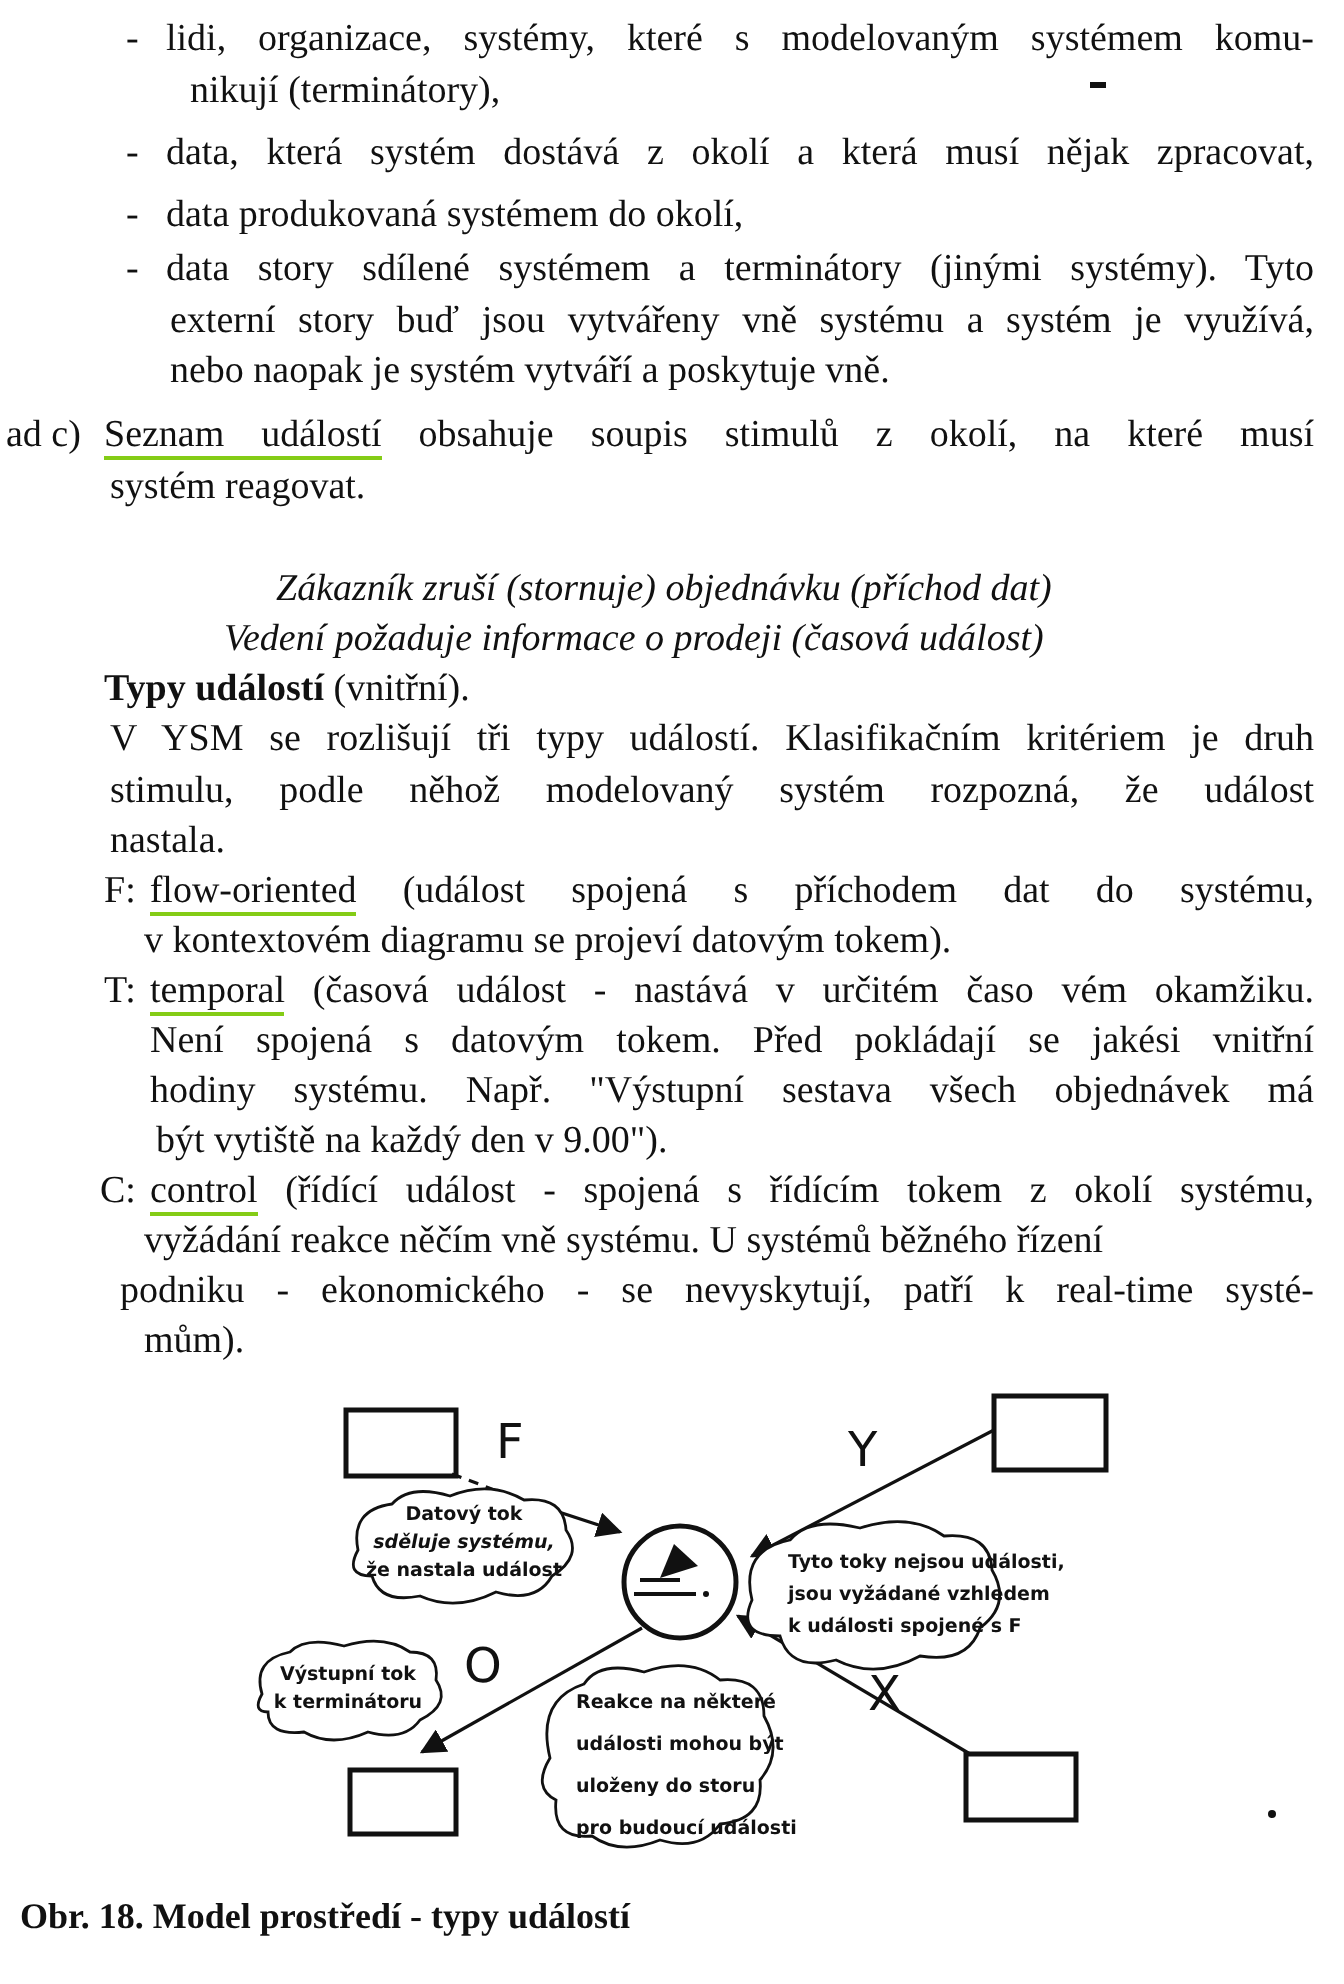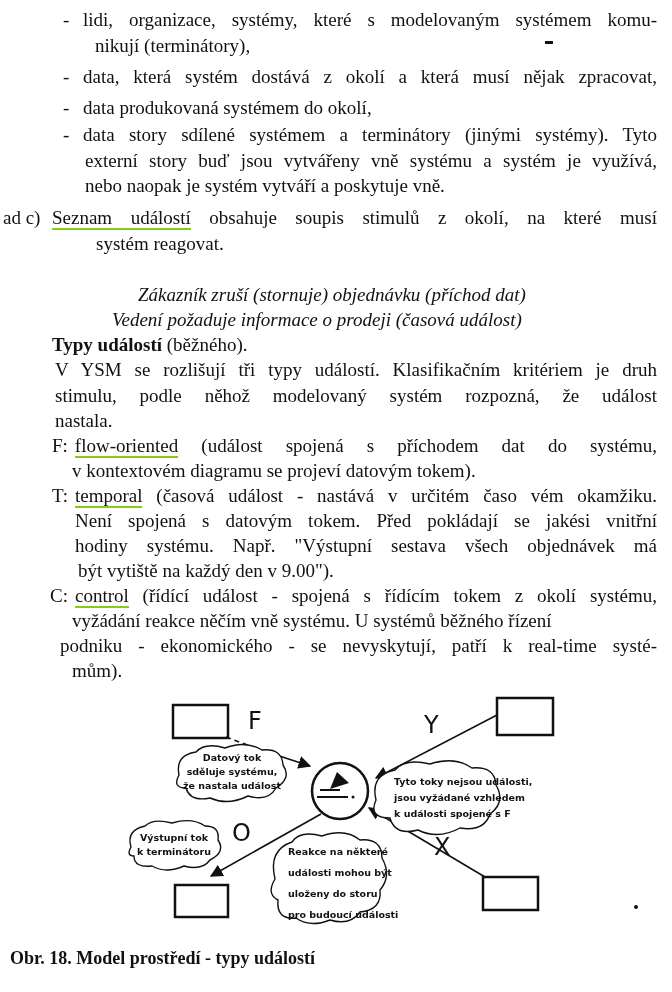--- a/index.html
+++ b/index.html
@@ -52,27 +52,27 @@
   </div>
   <div class="ln j" style="left:85px;top:148px;">externí story buď jsou vytvářeny vně systému a systém je využívá,</div>
   <div class="ln" style="left:85px;top:173px;">nebo naopak je systém vytváří a poskytuje vně.</div>
 
   <div class="artifact-dash" style="left:545px;top:41px;"></div>
 
   <div class="ln" style="left:3px;top:205px;right:auto;width:48px;">ad c)</div>
   <div class="ln j" style="left:52px;top:205px;">
     <span class="u">Seznam událostí</span><span> obsahuje soupis stimulů z okolí, na které musí</span>
   </div>
-  <div class="ln" style="left:55px;top:231px;margin-left:41px;">systém reagovat.</div>
+  <div class="ln" style="left:55px;top:231px;">systém reagovat.</div>
 
   <div class="ln it" style="left:138px;top:282px;">Zákazník zruší (stornuje) objednávku (příchod dat)</div>
   <div class="ln it" style="left:112px;top:307px;">Vedení požaduje informace o prodeji (časová událost)</div>
 
   <div class="ln" style="left:52px;top:332px;">
-    <span class="bold">Typy událostí</span><span> (běžného).</span>
+    <span class="bold">Typy událostí</span><span> (vnitřní).</span>
   </div>
 
   <div class="ln j" style="left:55px;top:357px;">V YSM se rozlišují tři typy událostí. Klasifikačním kritériem je druh</div>
   <div class="ln j" style="left:55px;top:383px;">stimulu, podle něhož modelovaný systém rozpozná, že událost</div>
   <div class="ln" style="left:55px;top:408px;">nastala.</div>
 
   <div class="ln j" style="left:52px;top:433px;">
     <span class="prefix">F:</span><span class="u">flow-oriented</span><span> (událost spojená s příchodem dat do systému,</span>
   </div>
   <div class="ln" style="left:72px;top:458px;">v kontextovém diagramu se projeví datovým tokem).</div>
@@ -121,21 +121,21 @@
       <path d="M 131 157 Q 126 140 145 136 Q 153 128 172 133 Q 192 127 205 136 Q 220 136 218 150 Q 226 162 210 170 Q 202 181 184 176 Q 166 184 152 176 Q 134 178 134 166 Q 126 166 131 157 Z" fill="#fff" stroke="#111" stroke-width="1.4"></path>
       <path d="M 275 189 Q 268 160 292 152 Q 300 140 322 146 Q 345 138 360 150 Q 382 148 382 168 Q 392 186 380 200 Q 382 220 360 222 Q 350 236 330 230 Q 310 238 296 228 Q 276 230 278 210 Q 266 204 275 189 Z" fill="#fff" stroke="#111" stroke-width="1.4"></path>
     </svg>
 
     <div class="fig-label" style="left:248px;top:18px;">F</div>
     <div class="fig-label" style="left:424px;top:22px;">Y</div>
     <div class="fig-label" style="left:232px;top:130px;">O</div>
     <div class="fig-label" style="left:434px;top:144px;">X</div>
 
     <div class="cloud-line ctr" style="left:182px;top:61px;width:100px;">Datový tok</div>
-    <div class="cloud-line ctr" style="left:182px;top:75px;width:100px;">sděluje systému,</div>
+    <div class="cloud-line ctr" style="left:182px;top:75px;width:100px;font-style:italic;">sděluje systému,</div>
     <div class="cloud-line ctr" style="left:182px;top:89px;width:100px;">že nastala událost</div>
 
     <div class="cloud-line" style="left:394px;top:85px;">Tyto toky nejsou události,</div>
     <div class="cloud-line" style="left:394px;top:101px;">jsou vyžádané vzhledem</div>
     <div class="cloud-line" style="left:394px;top:117px;">k události spojené s F</div>
 
     <div class="cloud-line ctr" style="left:129px;top:141px;width:90px;">Výstupní tok</div>
     <div class="cloud-line ctr" style="left:129px;top:155px;width:90px;">k terminátoru</div>
 
     <div class="cloud-line" style="left:288px;top:155px;">Reakce na některé</div>

